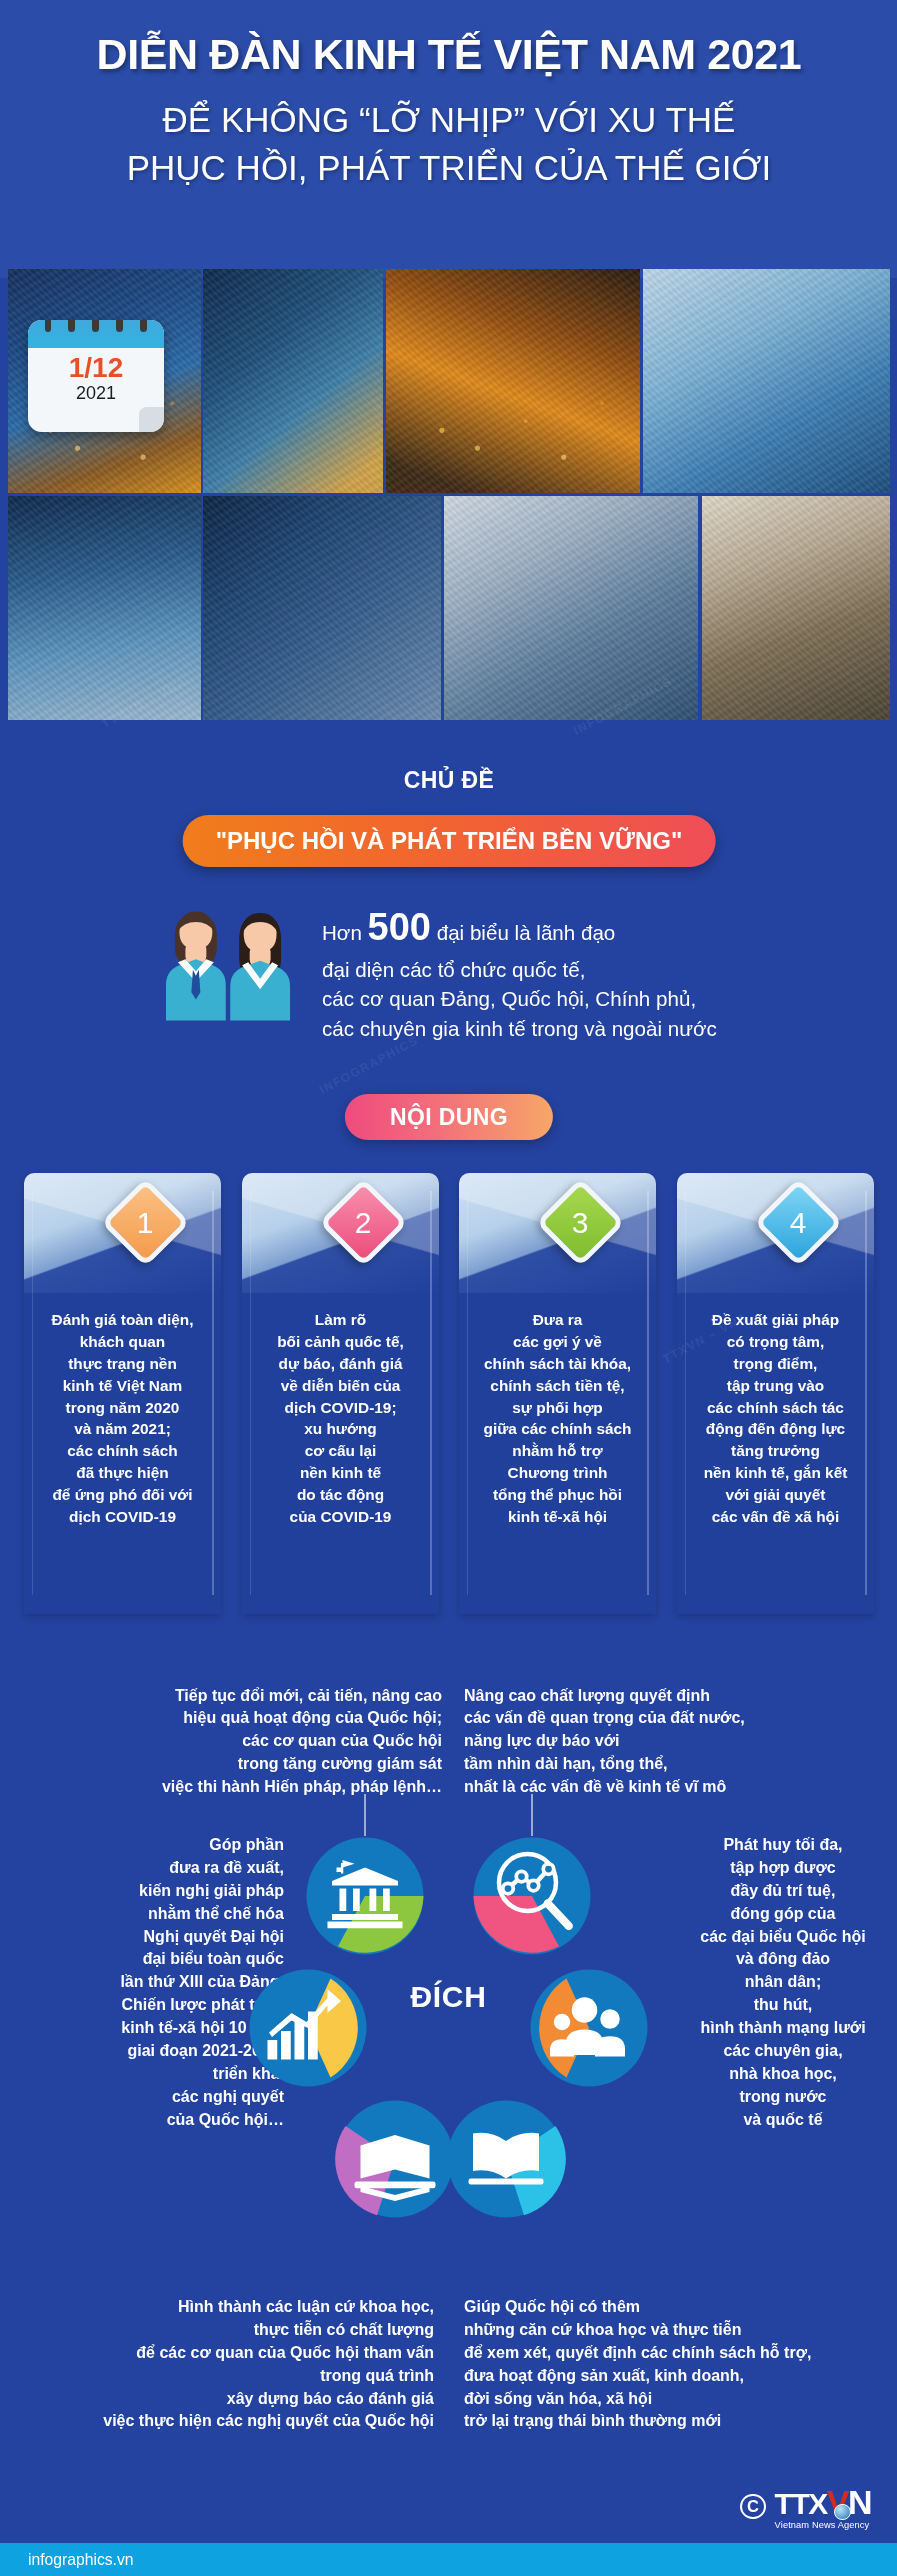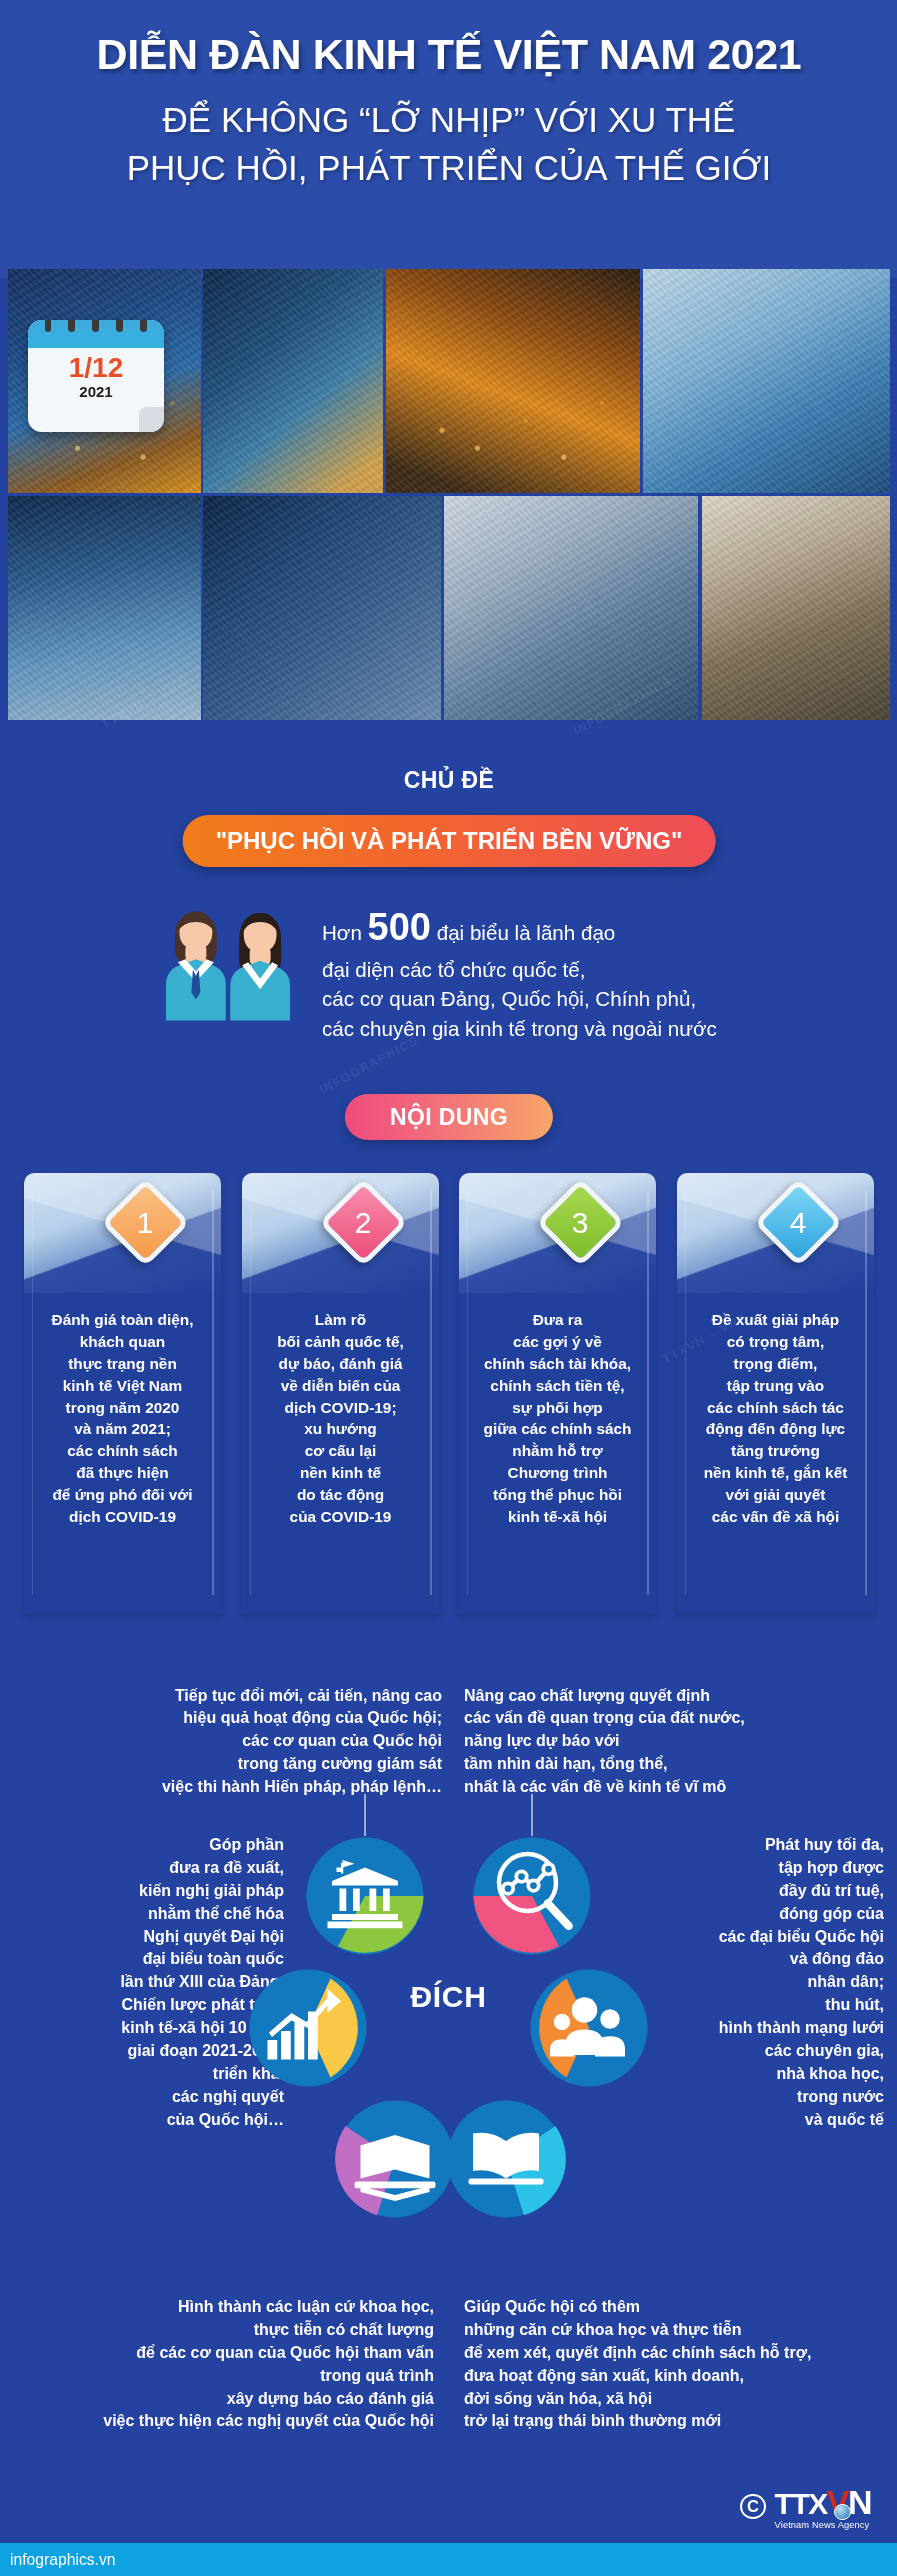--- a/index.html
+++ b/index.html
@@ -74,21 +74,21 @@
     box-shadow: 0 4.5px 10.5px rgba(0,0,0,.35);
     overflow: hidden;
   }
   .cal-top { height: 28px; background: linear-gradient(180deg,#3fa9dd 0%,#33b3e0 100%); }
   .cal-rings { position: absolute; top: -6px; left: 0; width: 100%; height: 19.4px; }
   .ring {
     position: absolute; top: 0; width: 6.7px; height: 18px; background: #3a3a3a;
     border-radius: 3.7px;
   }
   .cal-day { text-align: center; font-size: 28px; font-weight: 800; color: #e8502a; margin-top: 6px; line-height: 1; }
-  .cal-year { text-align: center; font-size: 15px; font-weight: 700; color: #1d1d1d; line-height: 1.1; margin-top: 1.5px; }
+  .cal-year { text-align: center; font-size: 18px; font-weight: 400; color: #1d1d1d; line-height: 1.1; margin-top: 1.5px; }
   .cal-fold {
     position: absolute; right: 0; bottom: 0; width: 25.4px; height: 25.4px;
     background: #d7dde3; border-top-left-radius: 7.5px;
   }
 
   
   .theme-label {
     position: absolute; top: 767px; left: 0; width: 898px;
     text-align: center; color: #fff; font-size: 23px; font-weight: 700;
     letter-spacing: 0.4px;
@@ -165,21 +165,21 @@
   
   .purpose { position: absolute; top: 1668px; left: 0; width: 898px; height: 838px; }
 
   .pt {
     position: absolute; color: #fff; font-size: 16px; font-weight: 700;
     line-height: 1.43; white-space: pre-line;
   }
   .pt-tl { left: 90px;  top: 16.5px;  width: 352px; text-align: right; }
   .pt-tr { left: 464px;  top: 16.5px;  width: 352px; text-align: left; }
   .pt-l  { left: 30px;   top: 166px; width: 254px; text-align: right; }
-  .pt-r  { left: 682px;  top: 166px; width: 202px; text-align: right; }
+  .pt-r  { left: 682px;  top: 166px; width: 202px; text-align: center; }
   .pt-bl { left: 82px;  top: 628px; width: 352px; text-align: right; }
   .pt-br { left: 464px;  top: 628px; width: 359px; text-align: left; }
 
   .wheel { position: absolute; left: 287px; top: 168px; width: 323px; height: 389px; }
   .muc {
     position: absolute; left: 0; top: 138px; width: 323px;
     text-align: center; color: #fff; font-size: 30px; font-weight: 800;
     line-height: 1.5; letter-spacing: 0.7px; z-index: 3;
   }
   .node { position: absolute; width: 120px; height: 120px; }
@@ -205,21 +205,21 @@
     position: absolute; left: 7.5px; bottom: 1.5px; width: 16.5px; height: 16.5px;
     border-radius: 50%; background: radial-gradient(circle at 35% 30%, #bfe3f5, #1d74b8);
     border: 1.5px solid #fff;
   }
   .logo-sub { font-size: 9.3px; color: #fff; letter-spacing: 0.1px; margin-top: -1.5px; }
 
   .footbar {
     position: absolute; left: 0; bottom: 0; width: 898px; height: 33px;
     background: #0ea3e0; display: flex; align-items: center;
   }
-  .footbar span { color: #fff; font-size: 15.7px; padding-left: 10px; font-weight: 400; }
+  .footbar span { color: #fff; font-size: 15.7px; padding-left: 28px; font-weight: 400; }
 
   .wm {
     position: absolute; color: rgba(255,255,255,.07); font-size: 12px;
     font-weight: 700; letter-spacing: 1.5px; pointer-events: none; user-select: none;
   }
 </style>
 </head>
 <body>
 
 <div class="page">

